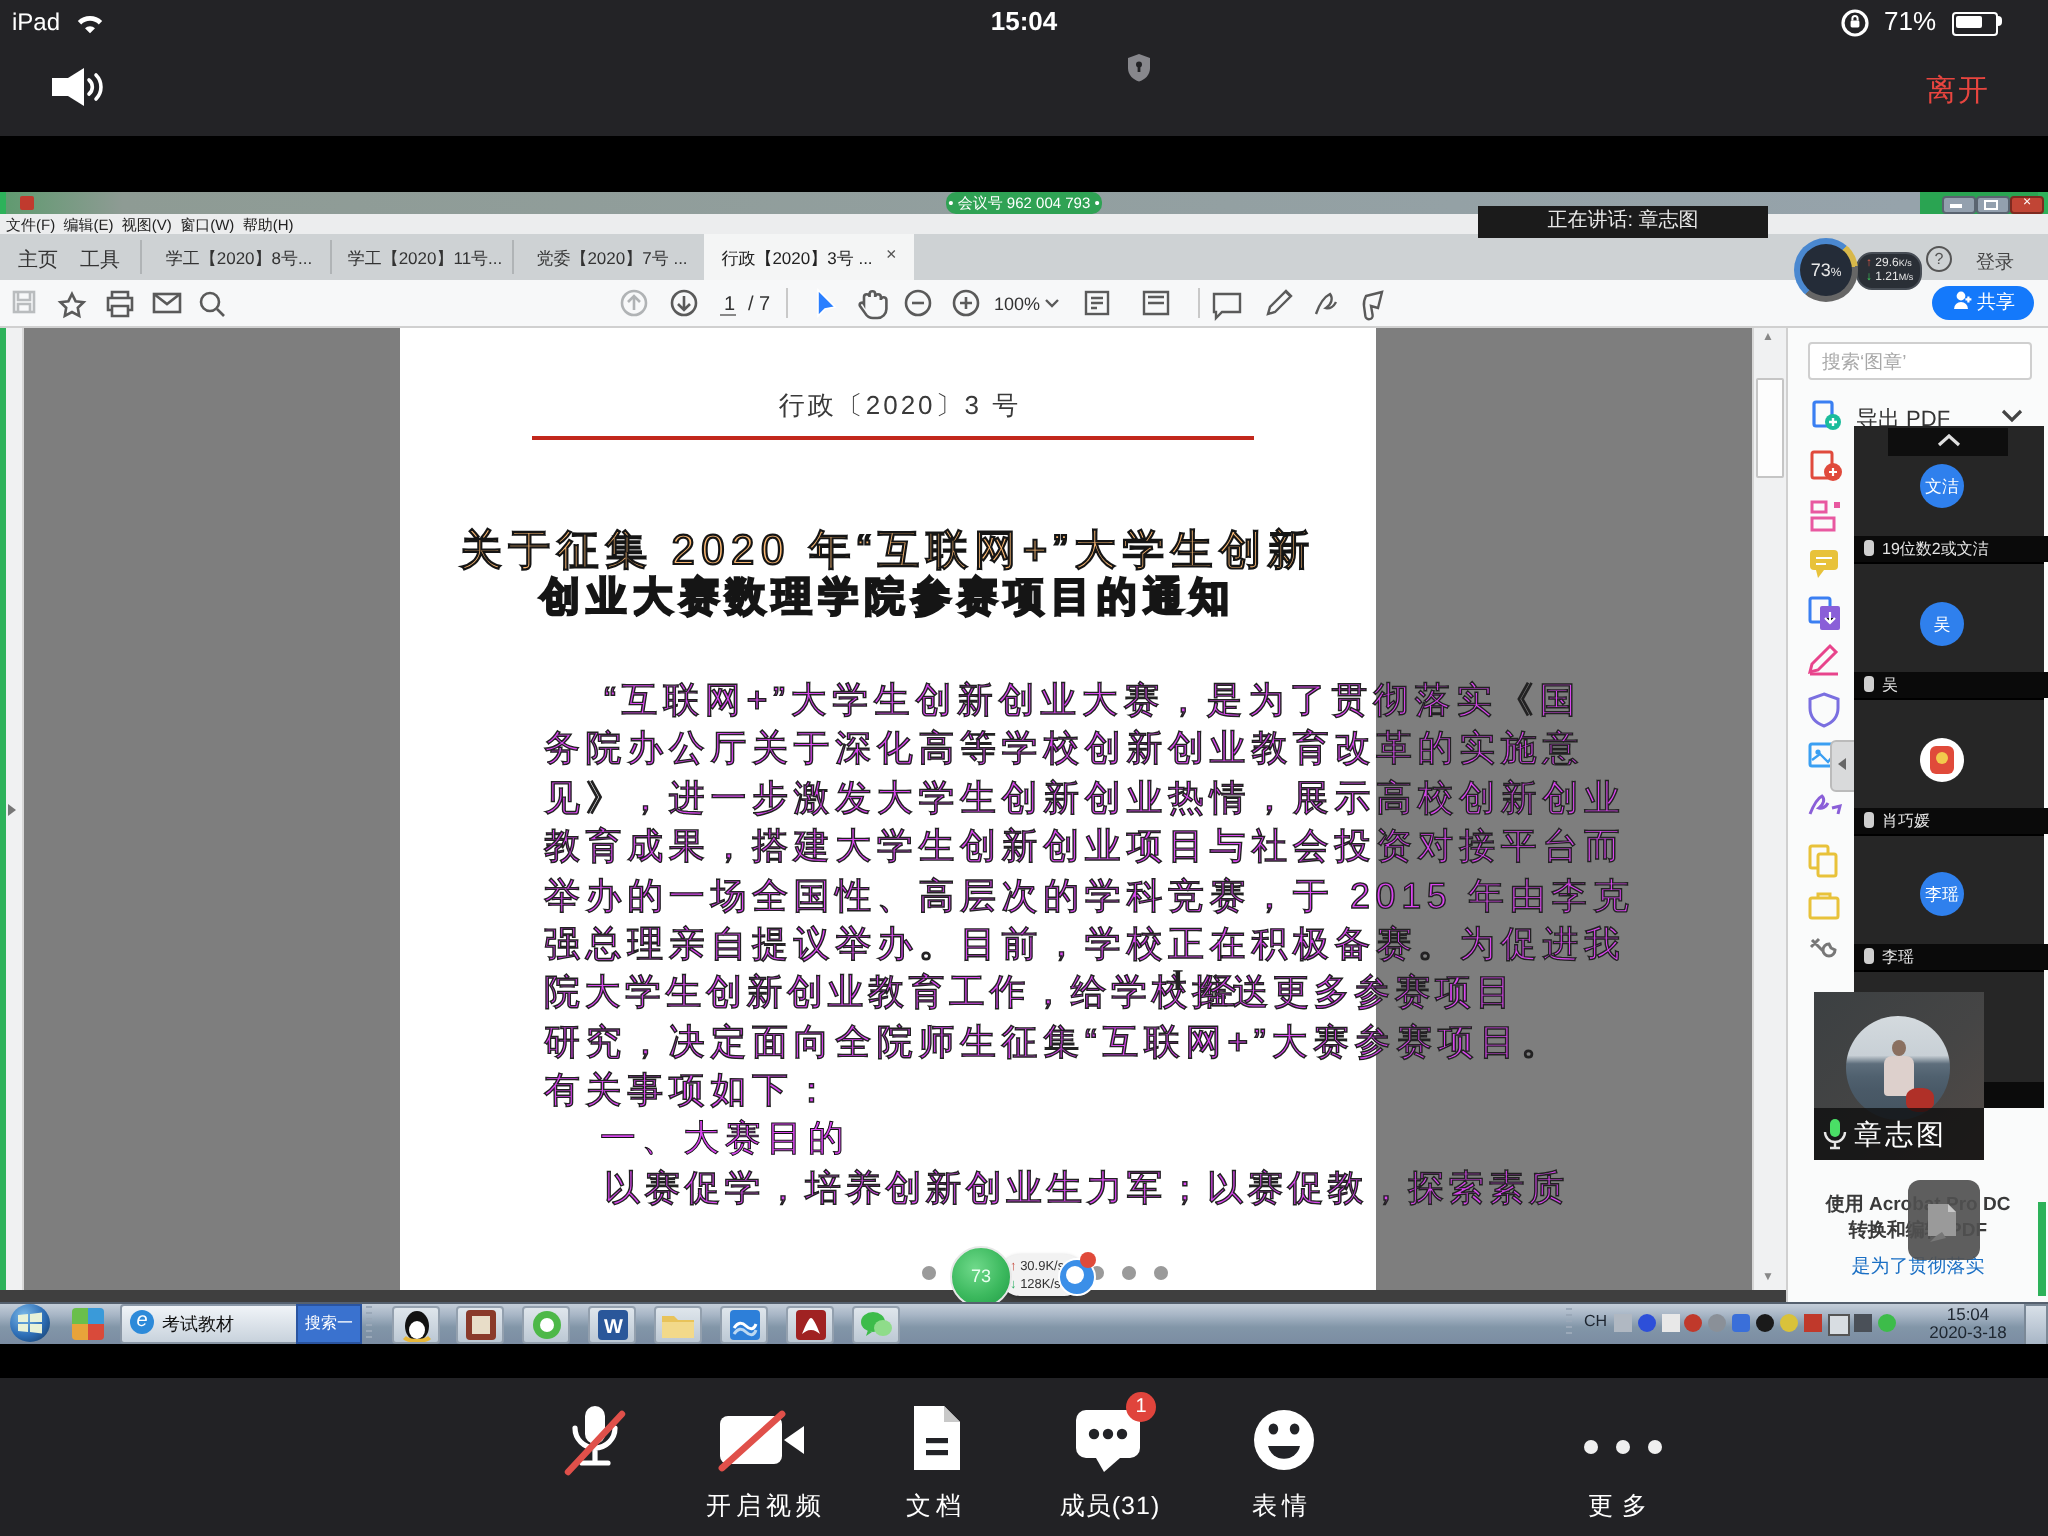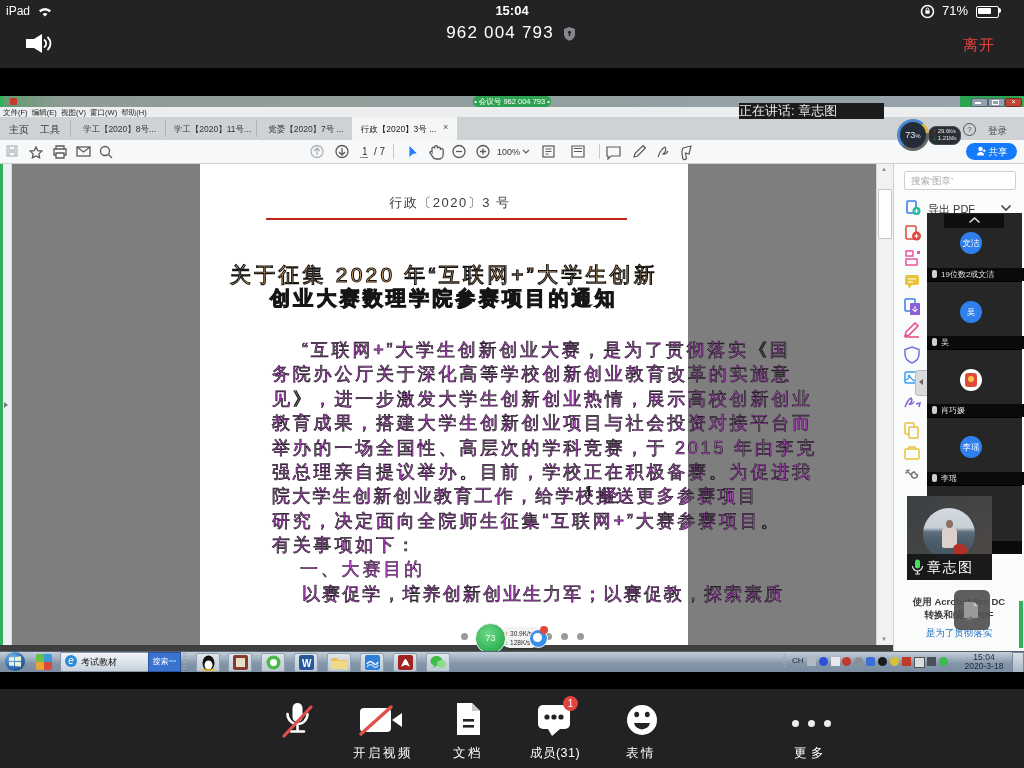--- a/index.html
+++ b/index.html
@@ -37,21 +37,20 @@
 <div class="a" style="left:978px;top:8px;width:13px;height:6px;background:#fff;border-radius:1px"></div>
 <div class="a" style="left:999px;top:8px;width:2px;height:5px;background:#fff;border-radius:0 2px 2px 0"></div>
 
 <div class="a" style="left:25px;top:33px">
 <svg width="27" height="21" viewBox="0 0 27 21">
         <path d="M1 6h8v9H1z" fill="#fff"></path>
         <path d="M9 6l8-5v19l-8-5z" fill="#fff"></path>
         <path d="M19.5 7a4.5 4.5 0 0 1 0 7M23 4.5a8.5 8.5 0 0 1 0 12" fill="none" stroke="#fff" stroke-width="1.8" stroke-linecap="round"></path>
       </svg>
     </div>
-<div class="a ct" style="left:400px;top:23px;width:200px;color:#fff;font-size:17px;letter-spacing:1.2px">962 004 793</div>
 <div class="a" style="left:563px;top:26px">
 <svg width="13" height="15" viewBox="0 0 13 15">
         <path d="M6.5 1 12 3v5c0 3.5-2.5 5.8-5.5 6.8C3.5 13.8 1 11.5 1 8V3z" fill="#87878c"></path>
         <circle cx="6.5" cy="6.3" r="1.5" fill="#232326"></circle>
         <rect x="5.8" y="6.8" width="1.4" height="3.2" fill="#232326"></rect>
       </svg>
     </div>
 <div class="a" style="left:963px;top:36px;color:#e8453f;font-size:15px;letter-spacing:1px">离开</div>
 
 <div class="a" style="left:0;top:96px;width:1024px;height:11px;background:linear-gradient(90deg,#5e9a6e 0,#8e9b94 6%,#93a0a2 60%,#96a3ab 93%)"></div>
@@ -417,21 +416,21 @@
 <ellipse cx="22.3" cy="11.5" rx="2.4" ry="2.8" fill="#222327"></ellipse>
 <path d="M9 20a8.2 8.2 0 0 0 16 0z" fill="#222327"></path>
 </svg>
 <div class="lbl" style="left:596px;top:745px">表情</div>
 <div class="a" style="left:792px;top:720px;width:7px;height:7px;border-radius:50%;background:#efefef"></div>
 <div class="a" style="left:808px;top:720px;width:7px;height:7px;border-radius:50%;background:#efefef"></div>
 <div class="a" style="left:824px;top:720px;width:7px;height:7px;border-radius:50%;background:#efefef"></div>
 <div class="lbl" style="left:766px;top:745px;letter-spacing:4.5px">更多</div>
 </div>
 
-<div class="a" style="left:739px;top:103px;width:145px;height:16px;background:#1b1b1b;color:#e8e8e8;font-size:13px;line-height:16px;">正在讲话: 章志图</div>
+<div class="a" style="left:739px;top:103px;width:145px;height:16px;background:#1b1b1b;color:#e8e8e8;font-size:10px;line-height:16px;text-align:center">正在讲话: 章志图</div>
 <div id="netball">
 <div class="a" style="left:928px;top:126px;width:31px;height:17px;background:#2a2f36;border:1px solid #484e56;border-radius:8px"></div>
 <div class="a" style="left:933px;top:128px;color:#e05a4a;font-size:6px;line-height:7px">↑ <span style="color:#e8e8e8">29.6<span style="font-size:4.5px">K/s</span></span></div>
 <div class="a" style="left:933px;top:135px;color:#3ecf5a;font-size:6px;line-height:7px">↓ <span style="color:#e8e8e8">1.21<span style="font-size:4.5px">M/s</span></span></div>
 <div class="a" style="left:897px;top:119px;width:32px;height:32px;border-radius:50%;background:conic-gradient(from 220deg,#4a88d0 0 50%,#d8b84a 50% 62%,#666 62% 100%)"></div>
 <div class="a" style="left:900px;top:122px;width:26px;height:26px;border-radius:50%;background:#242c38;color:#e8e8e8;font-size:9px;line-height:26px;text-align:center">73<span style="font-size:6px">%</span></div>
 </div>
 
 </div>
 </body></html>

